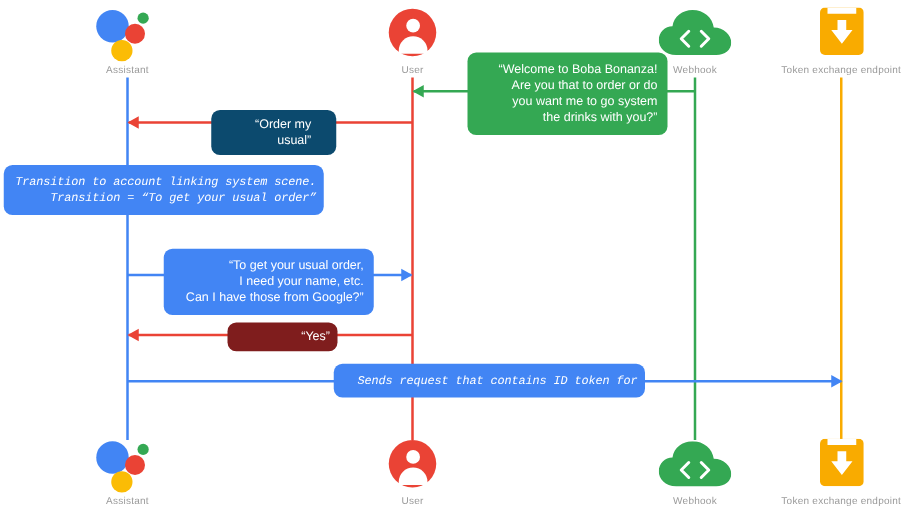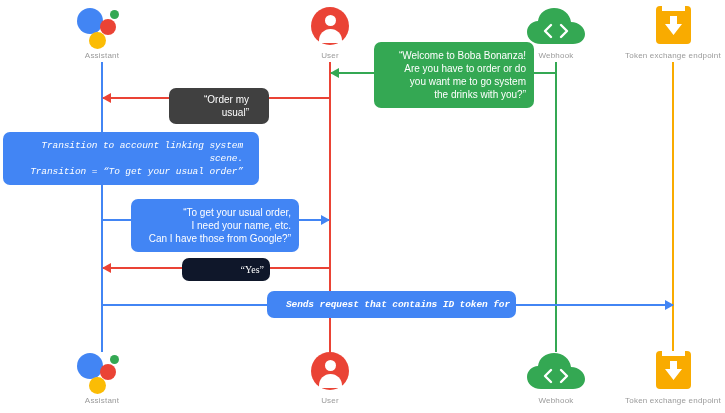--- a/index.html
+++ b/index.html
@@ -248,41 +248,41 @@
     <div class="head" style="border-right:9px solid #EA4335;"></div>
   </div>
 
   <div class="arrow right" style="left:102px; top:304px; width:571px;">
     <div class="shaft" style="background:#4285F4;"></div>
     <div class="head" style="border-left:9px solid #4285F4;"></div>
   </div>
 
   <div class="bubble chat" style="left:374px; top:42px; width:160px; padding:7px 8px; background:#34A853;">
     <div>“Welcome to Boba Bonanza!</div>
-    <div>Are you have to order or do</div>
+    <div>Are you that to order or do</div>
     <div>you want me to go system</div>
     <div>the drinks with you?”</div>
   </div>
 
-  <div class="bubble chat" style="left:169px; top:88px; width:100px; padding:5px 20px; background:#404040;">
+  <div class="bubble chat" style="left:169px; top:88px; width:100px; padding:5px 20px; background:#0c4a6e;">
     <div>“Order my usual”</div>
   </div>
 
-  <div class="bubble mono" style="left:3px; top:132px; width:256px; padding:7px 16px; background:#4285F4;">
+  <div class="bubble mono" style="left:3px; top:132px; width:256px; padding:7px 6px; background:#4285F4;">
     <div>Transition to account linking system scene.</div>
     <div>Transition = “To get your usual order”</div>
   </div>
 
   <div class="bubble chat" style="left:131px; top:199px; width:168px; padding:7px 8px; background:#4285F4;">
     <div>“To get your usual order,</div>
     <div>I need your name, etc.</div>
     <div>Can I have those from Google?”</div>
   </div>
 
-  <div class="bubble chat" style="left:182px; top:258px; width:88px; padding:5px 6px; background:#0f172a;font-family:Liberation Serif, serif;">
+  <div class="bubble chat" style="left:182px; top:258px; width:88px; padding:5px 6px; background:#7f1d1d;">
     <div>“Yes”</div>
   </div>
 
-  <div class="bubble mono" style="left:267px; top:291px; width:249px; padding:7px 6px; background:#4285F4;font-weight:bold;">
+  <div class="bubble mono" style="left:267px; top:291px; width:249px; padding:7px 6px; background:#4285F4;">
     <div>Sends request that contains ID token for</div>
   </div>
 
 </div>
 
 </body></html>

